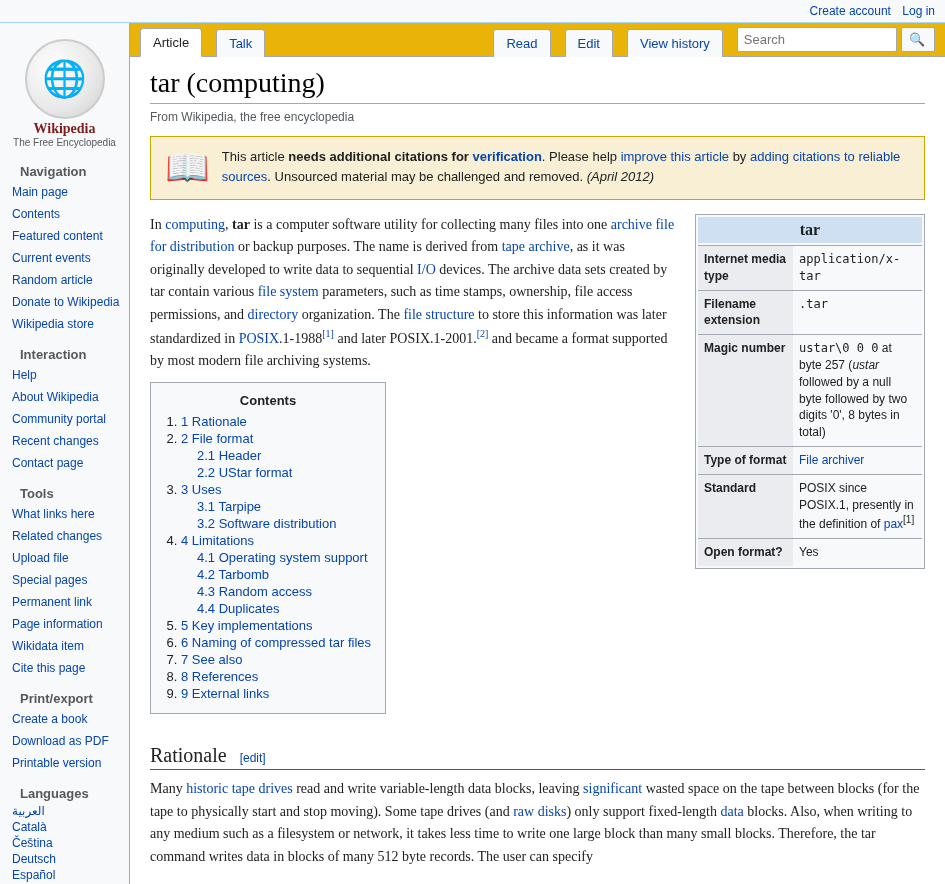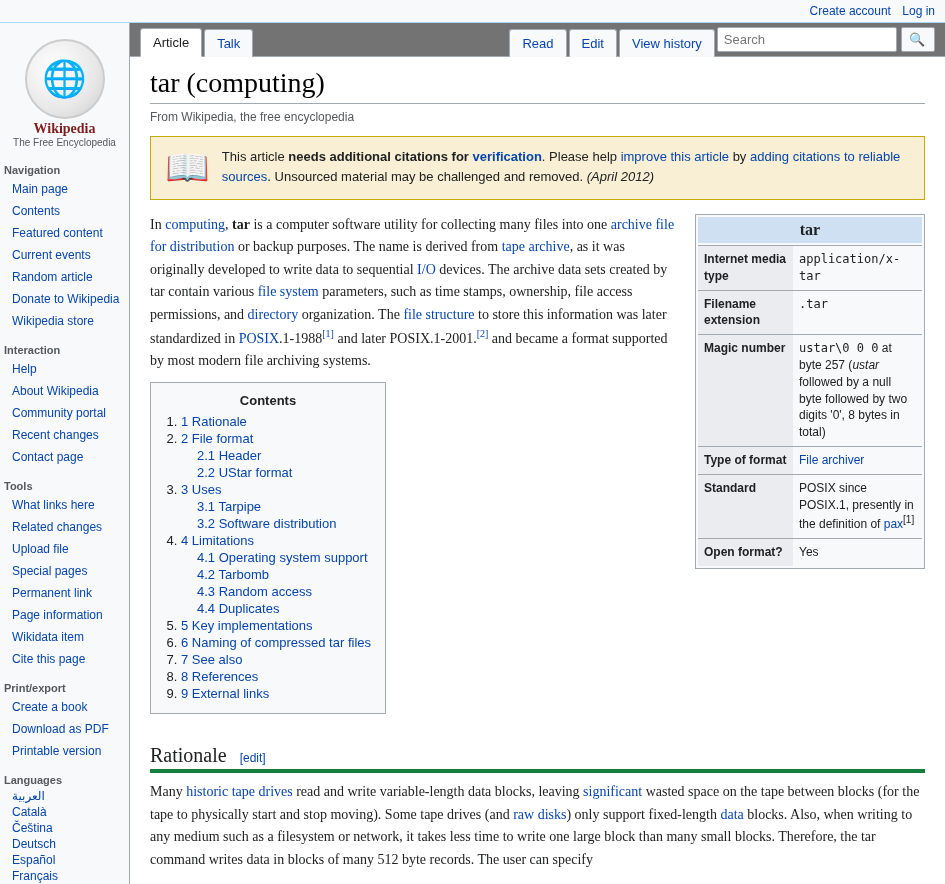--- a/index.html
+++ b/index.html
@@ -45,42 +45,42 @@
       justify-content: center;
       font-size: 36px;
       border: 2px solid #ccc;
     }
     #sidebar-logo .wiki-name { font-size: 14px; font-weight: bold; margin-top: 2px; color: #7f1d1d; font-family: 'Linux Libertine', serif; }
     #sidebar-logo .wiki-sub { font-size: 10px; color: #54595d; }
 
     .sidebar-section { margin-top: 8px; }
     .sidebar-section-title {
       font-weight: bold;
-      font-size: 11px;
+      font-size: 13px;
       color: #54595d;
-      padding: 4px 8px 2px 4px;
+      padding: 4px 8px 2px 20px;
       text-transform: none;
     }
     .sidebar-item {
       padding: 2px 8px 2px 12px;
       line-height: 1.5;
     }
     .sidebar-item a { color: #0645ad; font-size: 12px; }
 
     
     #main { flex: 1; padding: 0; }
 
     
     #page-tabs {
-      background: #737373;
+      background: #eab308;
       border-bottom: 1px solid #a2a9b1;
       padding: 0 10px;
       display: flex;
       align-items: flex-end;
-      gap: 2px;
+      gap: 14px;
       font-family: sans-serif;
       font-size: 13px;
     }
     .tab {
       padding: 6px 12px;
       border: 1px solid #a2a9b1;
       border-bottom: none;
       background: #f8f9fa;
       cursor: pointer;
       color: #0645ad;
@@ -97,21 +97,21 @@
     #search-bar {
       display: flex;
       align-items: center;
       gap: 4px;
       padding: 4px 0;
     }
     #search-bar input {
       border: 1px solid #a2a9b1;
       padding: 4px 6px;
       font-size: 13px;
-      width: 180px;
+      width: 160px;
       border-radius: 2px;
     }
     #search-bar button {
       background: #f8f9fa;
       border: 1px solid #a2a9b1;
       padding: 4px 8px;
       cursor: pointer;
       border-radius: 2px;
       font-size: 13px;
     }
@@ -214,21 +214,21 @@
     .toc ol { margin-left: 16px; }
     .toc li { margin: 2px 0; }
     .toc ul { margin-left: 16px; list-style: none; }
     .toc ul li::before { content: ""; }
 
     
     .section-heading {
       font-family: 'Linux Libertine', 'Georgia', serif;
       font-size: 20px;
       font-weight: normal;
-      border-bottom: 4px solid #15803d;
+      border-bottom: 1px solid #15803d;
       margin: 16px 0 8px 0;
       padding-bottom: 2px;
     }
     .section-heading .edit-link {
       font-size: 12px;
       font-family: sans-serif;
       font-weight: normal;
       color: #0645ad;
       margin-left: 8px;
     }

